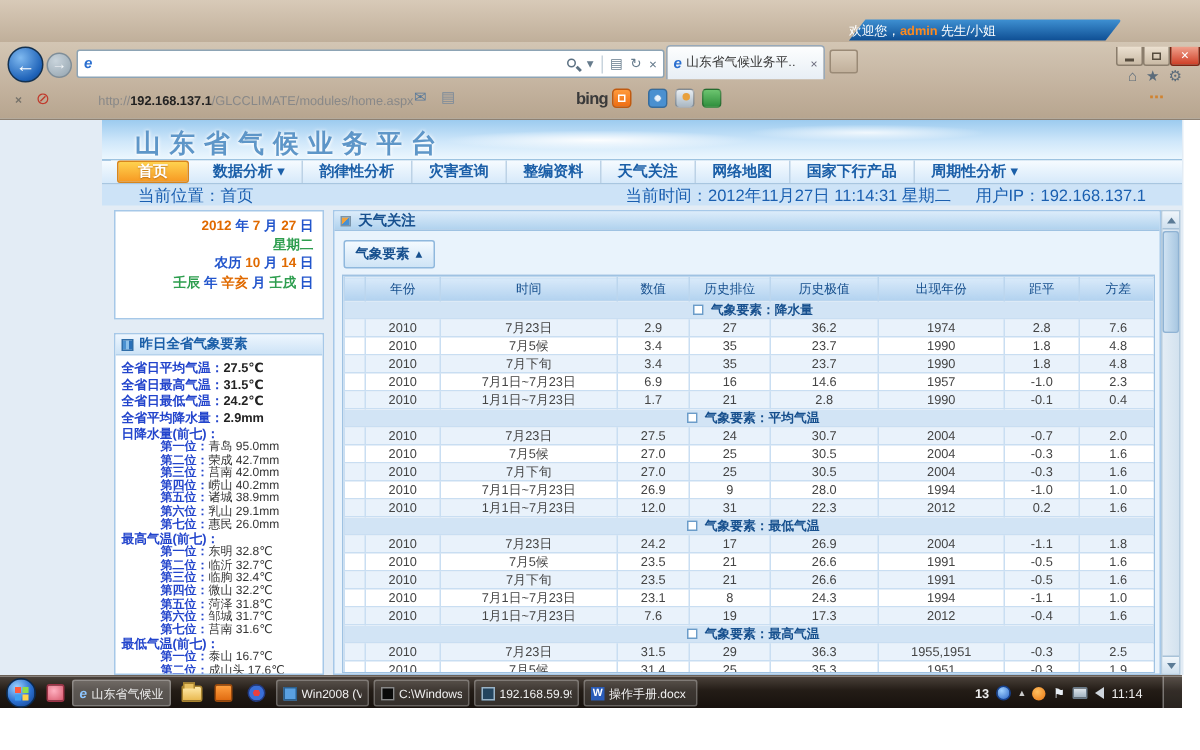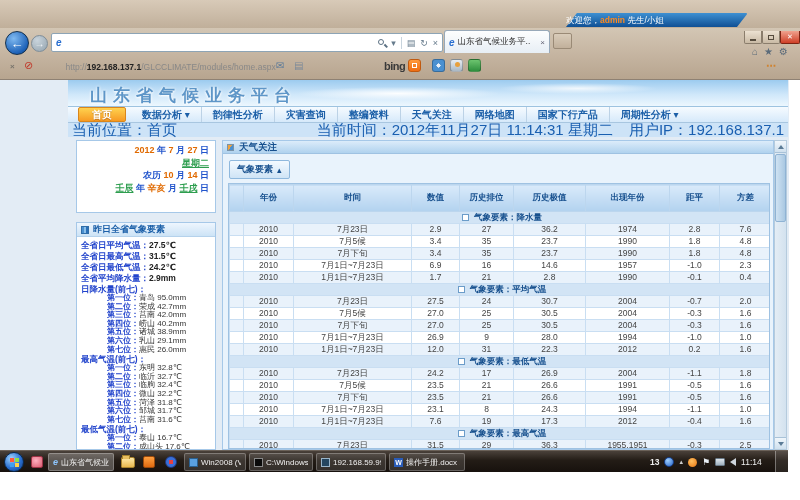--- a/index.html
+++ b/index.html
@@ -77,53 +77,53 @@
   .ribbon .rb-txt { position:relative; padding-right:8px; font-size:8.5px; color:#fff; line-height:14px; white-space:nowrap; }
   .ribbon .rb-user { color:#ff8a1e; font-weight:bold; }
   .navbar { position:absolute; left:68px; top:107px; width:720px; height:16px;
     background:linear-gradient(180deg,#f6fbff,#d6e9fa); border-bottom:1px solid #a8c6e0; display:flex; align-items:center; }
   .nav-item { font-size:10px; font-weight:bold; color:#1b5fa8; line-height:15px; padding:0 11px;
     border-right:1px solid #bcd2e6; white-space:nowrap; cursor:default; }
   .nav-item:last-child { border-right:none; }
   .nav-item.active { background:linear-gradient(180deg,#ffd24f,#f79a23); border:1px solid #d9861c; border-radius:2px;
     color:#fff; text-shadow:0 1px 1px rgba(140,70,0,.55); margin:0 5px 0 10px; padding:0 13px; line-height:13px; }
   .info-row { position:absolute; left:68px; top:123px; width:720px; height:14px; background:#cde3f7;
-    display:flex; align-items:center; justify-content:space-between; font-size:15px; color:#1a5fb0; padding:0 4px; }
+    display:flex; align-items:center; justify-content:space-between; font-size:11px; color:#1a5fb0; padding:0 24px; }
   .info-right { display:flex; gap:16px; white-space:nowrap; }
 
   
   .panel { position:absolute; background:#fff; border:1px solid #a6c8e8; overflow:hidden; }
   .panel-h { height:14px; background:linear-gradient(180deg,#eef6fe,#cde3f6); border-bottom:1px solid #b5d2ec;
     display:flex; align-items:center; gap:4px; padding:0 4px; font-size:9px; font-weight:bold; color:#1b5fa8; }
   .cal-ic { width:8px; height:8px; background:linear-gradient(180deg,#e0453a 38%,#fff 38%); border:1px solid #b0352c; }
   .chart-ic { width:8px; height:8px; border:1px solid #2f6da8;
     background:linear-gradient(90deg,#4a90d0 30%,#8cc0ea 30% 62%,#2a70b8 62%); }
   .panel.cal { left:76px; top:140px; width:140px; height:73px; }
   .cal-body { padding:3px 6px 0 0; text-align:right; font-size:9px; font-weight:bold; line-height:12.5px; }
-  .c-o { color:#e06a00; } .c-b { color:#2255cc; } .c-g { color:#2e9e4f;text-decoration:underline; }
+  .c-o { color:#e06a00; } .c-b { color:#2255cc; } .c-g { color:#2e9e4f; }
   .panel.yest { left:76px; top:222px; width:140px; height:228px; }
   .yest-body { padding:3px 3px 0 4px; font-size:8.5px; }
   .stat-line { line-height:11px; white-space:nowrap; }
   .stat-line .lbl, .rank-line .lbl, .sec-title { color:#2244cc; font-weight:bold; }
   .stat-line .val { color:#222;font-weight:bold; }
   .sec-title { line-height:10px; }
   .rank-line { padding-left:26px; line-height:8.6px; font-size:8px; white-space:nowrap; }
   .rank-line .val { color:#333; font-weight:normal; }
 
   
   .main { position:absolute; left:222px; top:140px; width:552px; height:310px; background:#e9f3fc; border:1px solid #a6c8e8; }
   .main-strip { height:13px; background:linear-gradient(180deg,#dcecfa,#b0d2ee); border-bottom:1px solid #9fc2e2;
     display:flex; align-items:center; gap:5px; padding:0 4px; font-size:9.5px; font-weight:bold; color:#17508e; }
   .strip-ic { width:7px; height:7px; background:linear-gradient(135deg,#f0a23c 50%,#4a90d0 50%); border:1px solid #7a93a8; }
   .elem-btn { position:absolute; left:6px; top:19px; padding:2px 7px; font-size:9px; font-weight:bold; color:#17508e;
     background:linear-gradient(180deg,#f4faff,#cfe4f6); border:1px solid #8fb8dd; border-radius:2px; display:flex; gap:4px; align-items:center; }
   .tbl-wrap { position:absolute; left:5px; top:42px; width:542px; height:266px; overflow:hidden; background:#fff; border:1px solid #9fc2e2; }
   table { border-collapse:collapse; table-layout:fixed; width:542px; }
-  th { height:27px; background:linear-gradient(180deg,#d9eafa,#b2d2ef); border:1px solid #bcd6ee;
-    font-size:8.5px; color:#17508e; font-weight:bold; overflow:hidden; white-space:nowrap; }
+  th { height:16px; background:linear-gradient(180deg,#d9eafa,#b2d2ef); border:1px solid #bcd6ee;
+    font-size:8.5px; color:#17508e; font-weight:normal; overflow:hidden; white-space:nowrap; }
   td { height:11px; border:1px solid #c9def2; font-size:8.5px; color:#444; text-align:center; line-height:11px;
     overflow:hidden; white-space:nowrap; padding:0; }
   tr.group-row td { background:#d2e4f5; text-align:center; color:#17508e; font-weight:bold; padding-left:3px; }
   .cb { display:inline-block; width:7px; height:7px; background:#fff; border:1px solid #6b9cc9; margin-right:5px; vertical-align:-1px; }
   tr.data-row.even td { background:#e9f2fb; }
   tr.data-row.odd td { background:#fff; }
 
   
   .scrollbar { position:absolute; left:774px; top:140px; width:13px; height:310px; background:linear-gradient(90deg,#e4edf5,#d3e2ef); border:1px solid #b5cbdd; }
   .sb-arrow { position:absolute; left:0; width:11px; height:12px; background:linear-gradient(180deg,#f0f6fb,#cfe0ee); border-bottom:1px solid #a8c2d8; display:flex; align-items:center; justify-content:center; }

